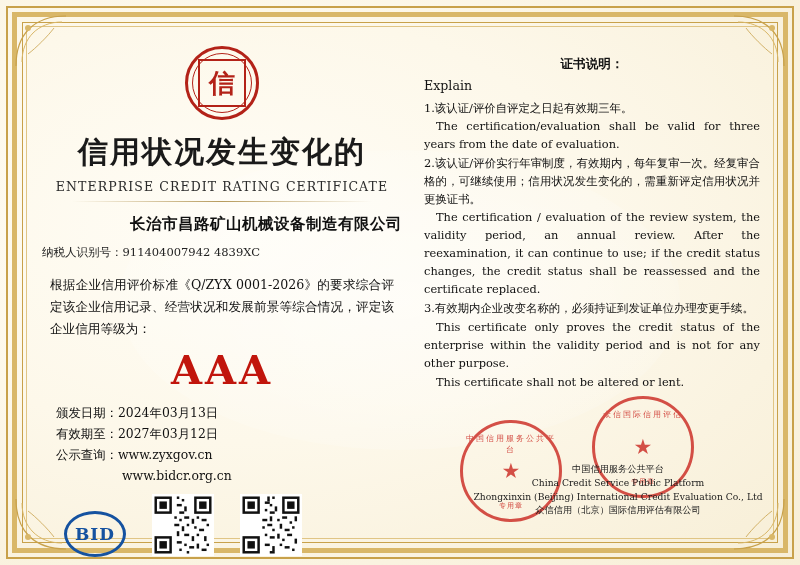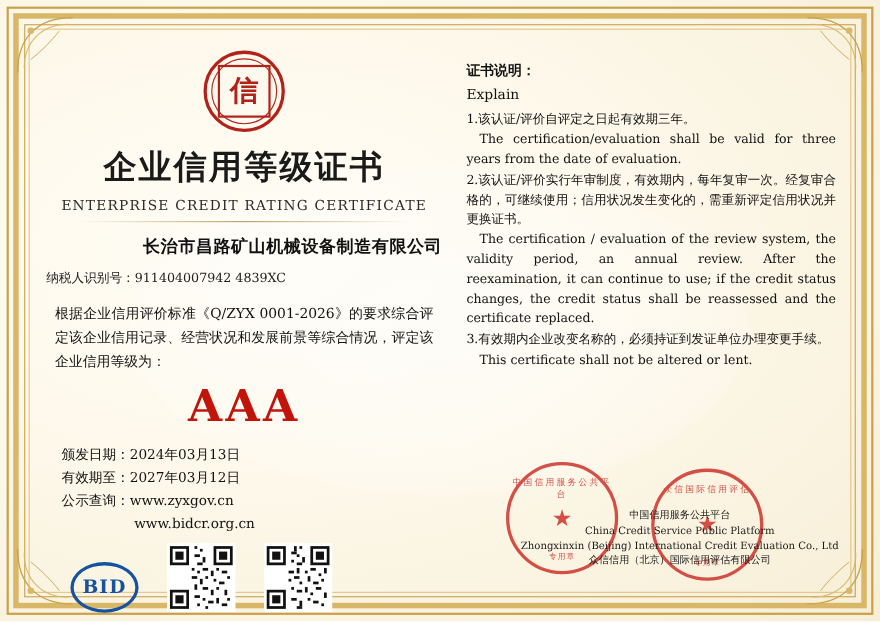--- a/index.html
+++ b/index.html
@@ -214,20 +214,21 @@
     background-color: #fff;
     image-rendering: pixelated;
   }
 
   
   .explain-title {
     font-family: "DejaVu Serif", serif;
     font-size: 12.6px;
     font-weight: bold;
     color: #111;
+    text-align: center;
   }
   .explain-title-en {
     font-family: "DejaVu Serif", serif;
     font-size: 12.6px;
     color: #111;
     margin-top: 5px;
     margin-bottom: 6px;
   }
   .item {
     font-family: "DejaVu Serif", serif;
@@ -268,21 +269,21 @@
     letter-spacing: 2px;
   }
   .seal .arc-top { top: 10px; }
   .seal .arc-bottom { bottom: 8px; font-size: 7px; letter-spacing: 1px; }
   #seal-left {
     width: 96px; height: 96px;
     left: 460px; top: 420px;
   }
   #seal-right {
     width: 96px; height: 96px;
-    left: 592px; top: 426px;
+    left: 592px; top: 396px;
   }
   .seal-lines {
     position: absolute;
     left: 472px;
     top: 462px;
     width: 292px;
     color: #1b1b1b;
     font-family: "DejaVu Serif", serif;
     font-size: 9.2px;
     line-height: 1.5;
@@ -336,21 +337,21 @@
 
   <div class="content">
 
     <div class="left-col">
       <div class="emblem">
         <div class="ring"></div>
         <div class="ring2"></div>
         <div class="glyph">信</div>
       </div>
 
-      <div class="title-cn">企业信用等级证书</div>
+      <div class="title-cn">信用状况发生变化的</div>
       <div class="title-en">ENTERPRISE CREDIT RATING CERTIFICATE</div>
       <div class="title-rule"></div>
 
       <div class="company">长治市昌路矿山机械设备制造有限公司</div>
       <div class="taxid">纳税人识别号：911404007942 4839XC</div>
 
       <div class="body-para">根据企业信用评价标准《Q/ZYX 0001-2026》的要求综合评定该企业信用记录、经营状况和发展前景等综合情况，评定该企业信用等级为：</div>
 
       <div class="grade">AAA</div>
 
@@ -478,20 +479,21 @@
         <span class="en">The certification/evaluation shall be valid for three years from the date of evaluation.</span>
       </div>
       <div class="item">
         <span>2.该认证/评价实行年审制度，有效期内，每年复审一次。经复审合格的，可继续使用；信用状况发生变化的，需重新评定信用状况并更换证书。</span>
         <span class="en">The certification / evaluation of the review system, the validity period, an annual review. After the reexamination, it can continue to use; if the credit status changes, the credit status shall be reassessed and the certificate replaced.</span>
       </div>
       <div class="item">
         <span>3.有效期内企业改变名称的，必须持证到发证单位办理变更手续。</span>
       </div>
       <div class="item">
+        <span class="en">This certificate only proves the credit status of the enterprise within the validity period and is not for any other purpose.</span>
       </div>
       <div class="item">
         <span class="en">This certificate shall not be altered or lent.</span>
       </div>
     </div>
   </div>
 
   <div class="seal" id="seal-left">
     <div class="arc-top">中国信用服务公共平台</div>
     <div class="inner-star">★</div>

